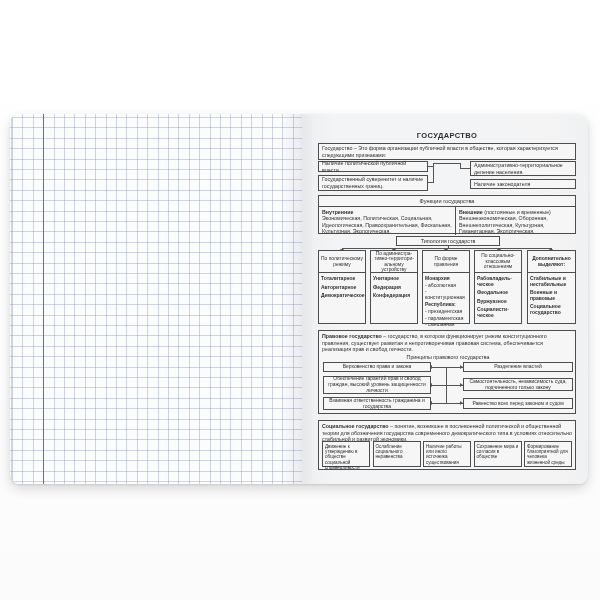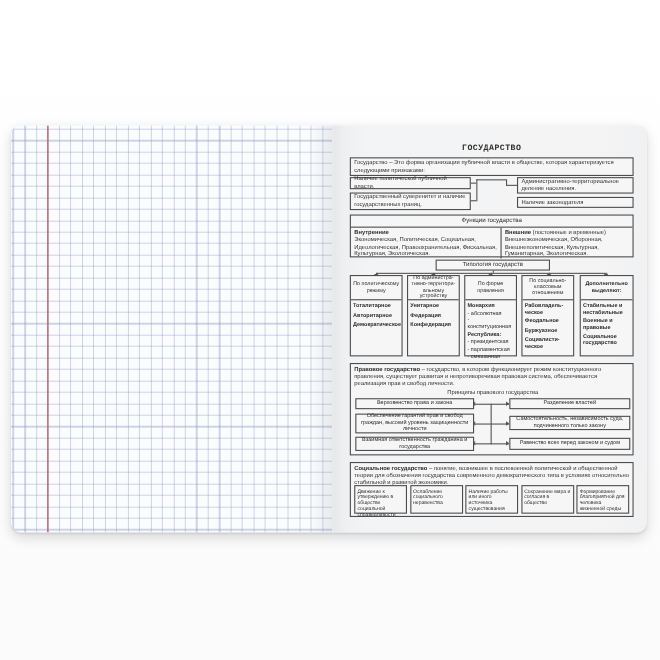--- a/index.html
+++ b/index.html
@@ -58,21 +58,21 @@
 <div class="stage">
   <div class="notebook">
 
     <div class="page-left">
       <div class="red-line abs" style="background:#c0504d;"></div>
       <div class="gutter-shadow-left"></div>
     </div>
 
     <div class="page-right">
 
-      <div class="abs t-title" style="left:16px;top:17px;width:258px;font-family:Liberation Mono, monospace;">ГОСУДАРСТВО</div>
+      <div class="abs t-title" style="left:16px;top:17px;width:258px;">ГОСУДАРСТВО</div>
 
       <div class="abs bx t pad" style="left:16px;top:29px;width:258px;">Государство – Это форма организации публичной власти в обществе, которая характеризуется следующими признаками:</div>
 
       <div class="abs bx t pad" style="left:16px;top:47px;width:110px;height:11px;display:flex;align-items:center;">Наличие политической публичной власти.</div>
       <div class="abs bx t pad" style="left:16px;top:61px;width:110px;height:16px;display:flex;align-items:center;">Государственный суверенитет и наличие государственных границ.</div>
       <div class="abs bx t pad" style="left:168px;top:47px;width:106px;height:15px;display:flex;align-items:center;">Административно-территориальное деление населения.</div>
       <div class="abs bx t pad" style="left:168px;top:65px;width:106px;height:10px;display:flex;align-items:center;">Наличие законодателя</div>
 
       <div class="seg" style="left:126px;top:52px;width:5px;height:1px;"></div>
       <div class="seg" style="left:126px;top:68px;width:5px;height:1px;"></div>

